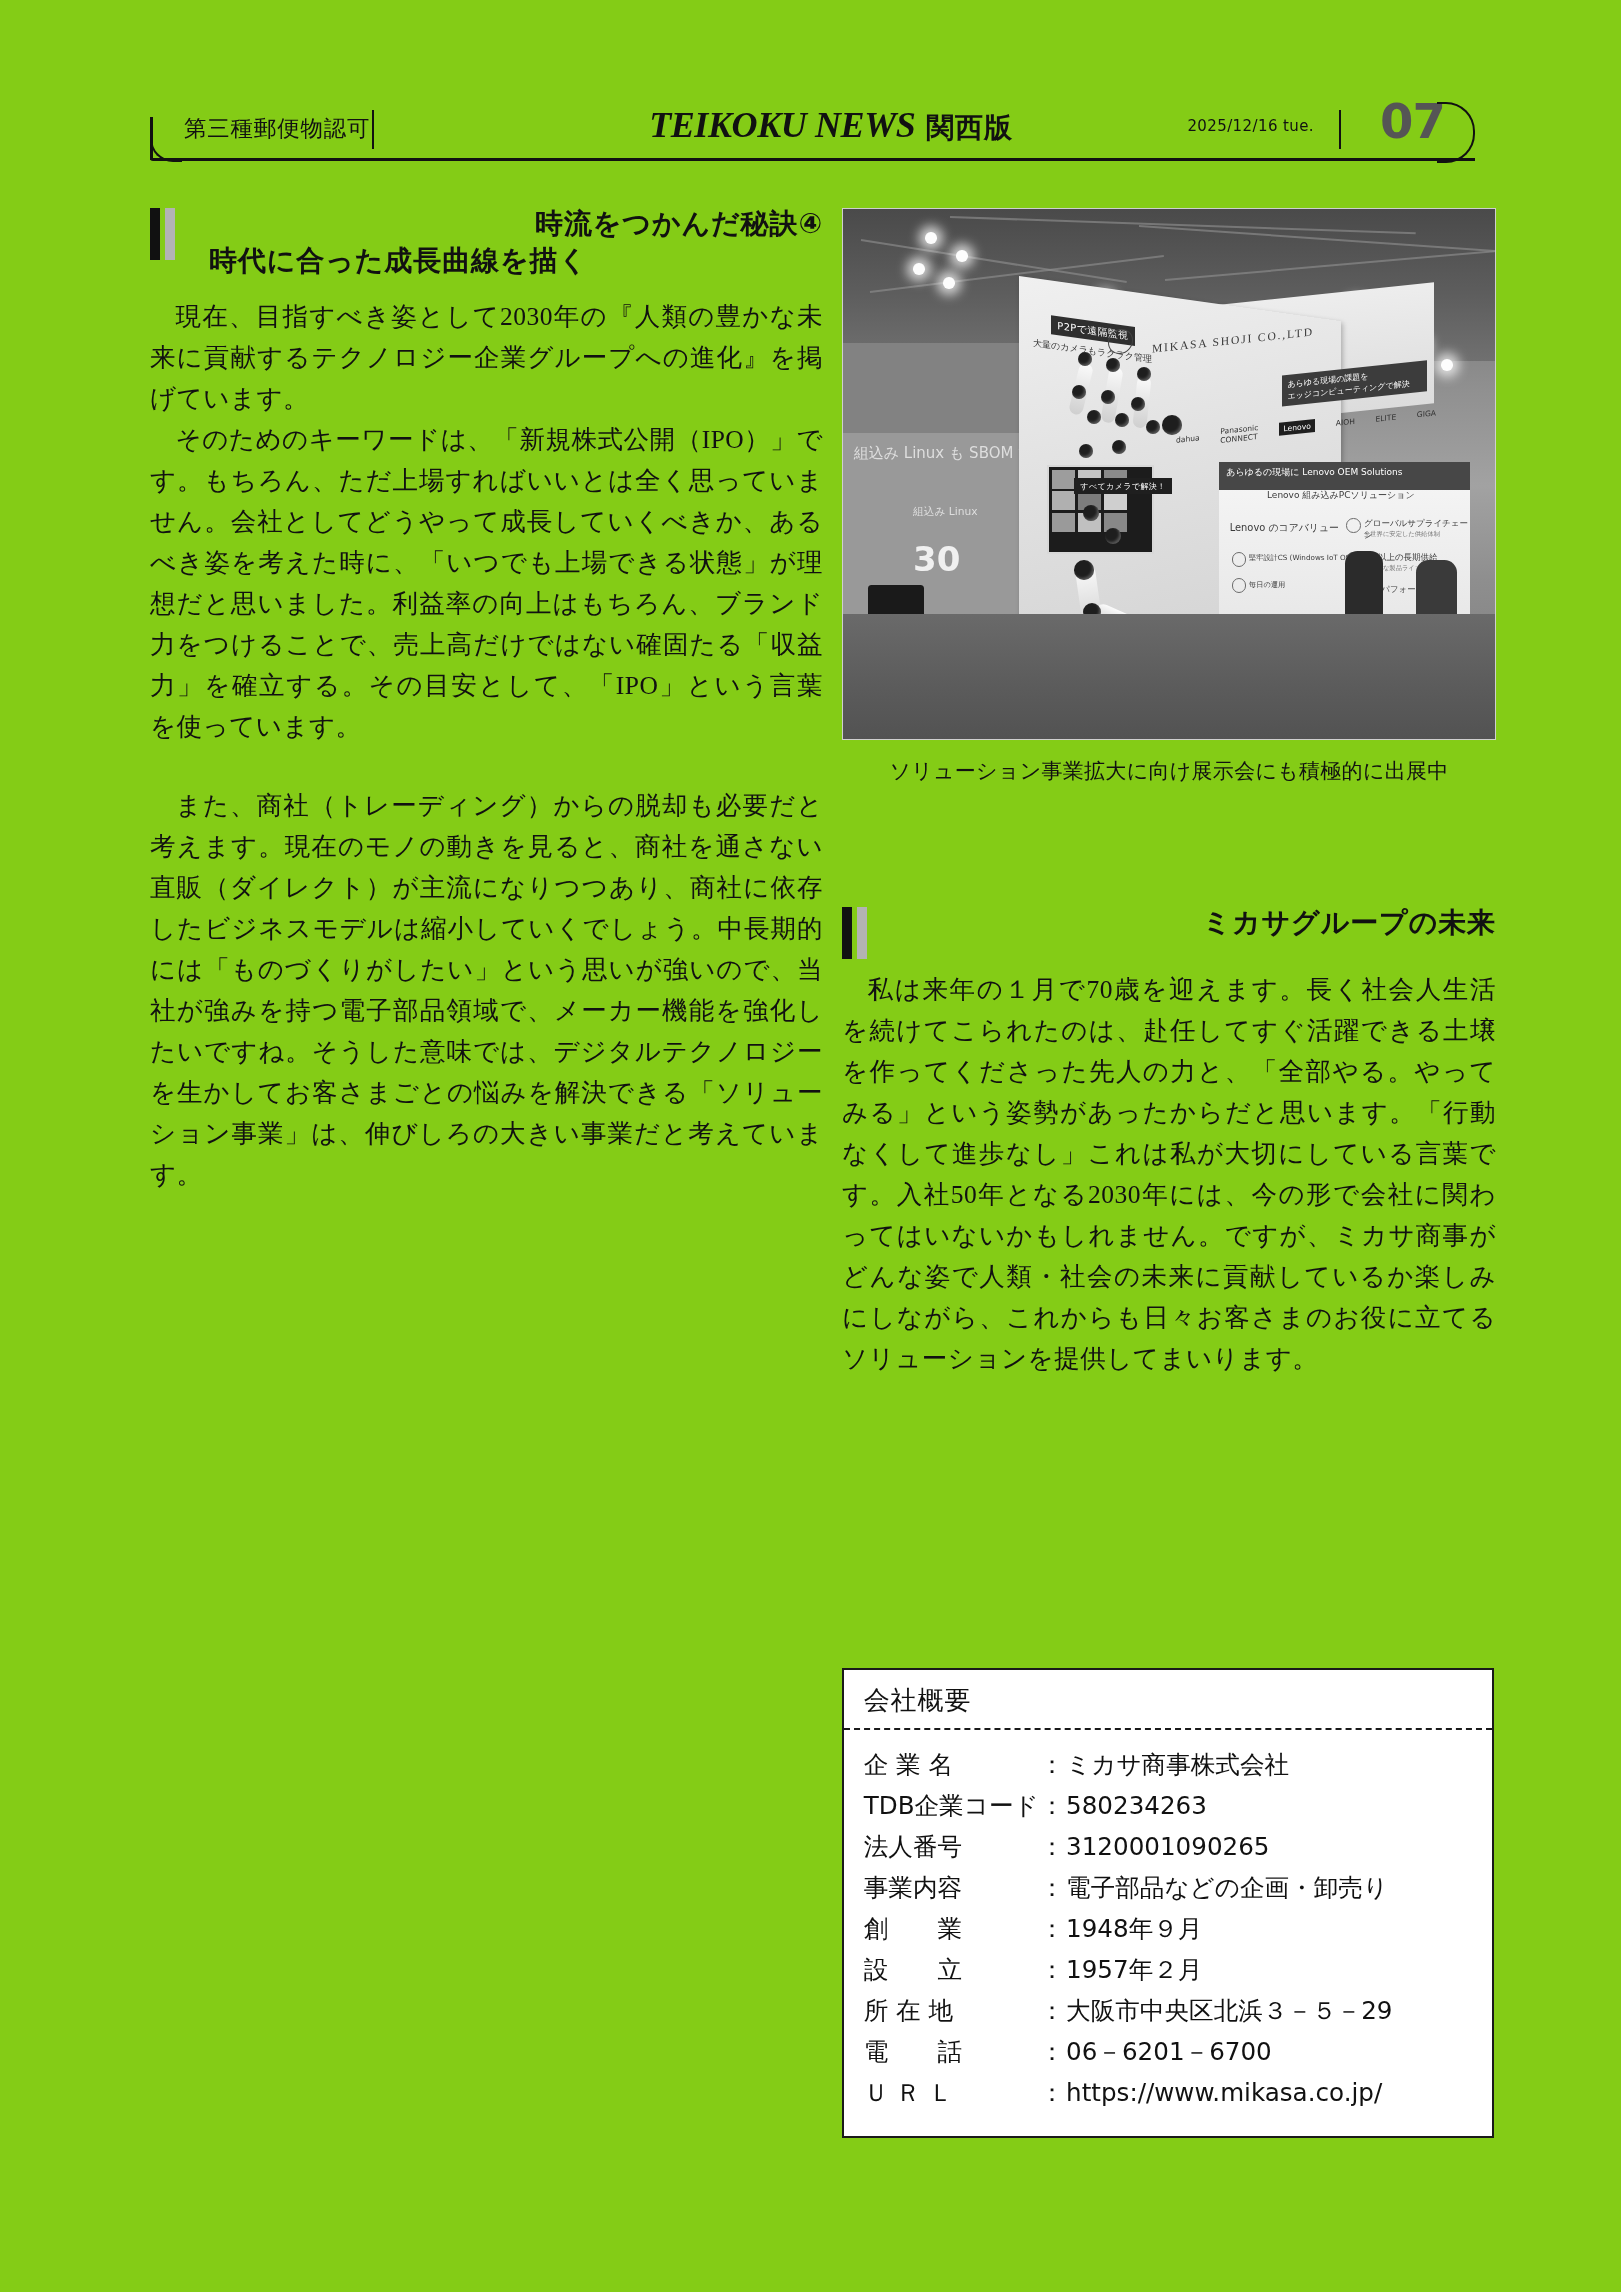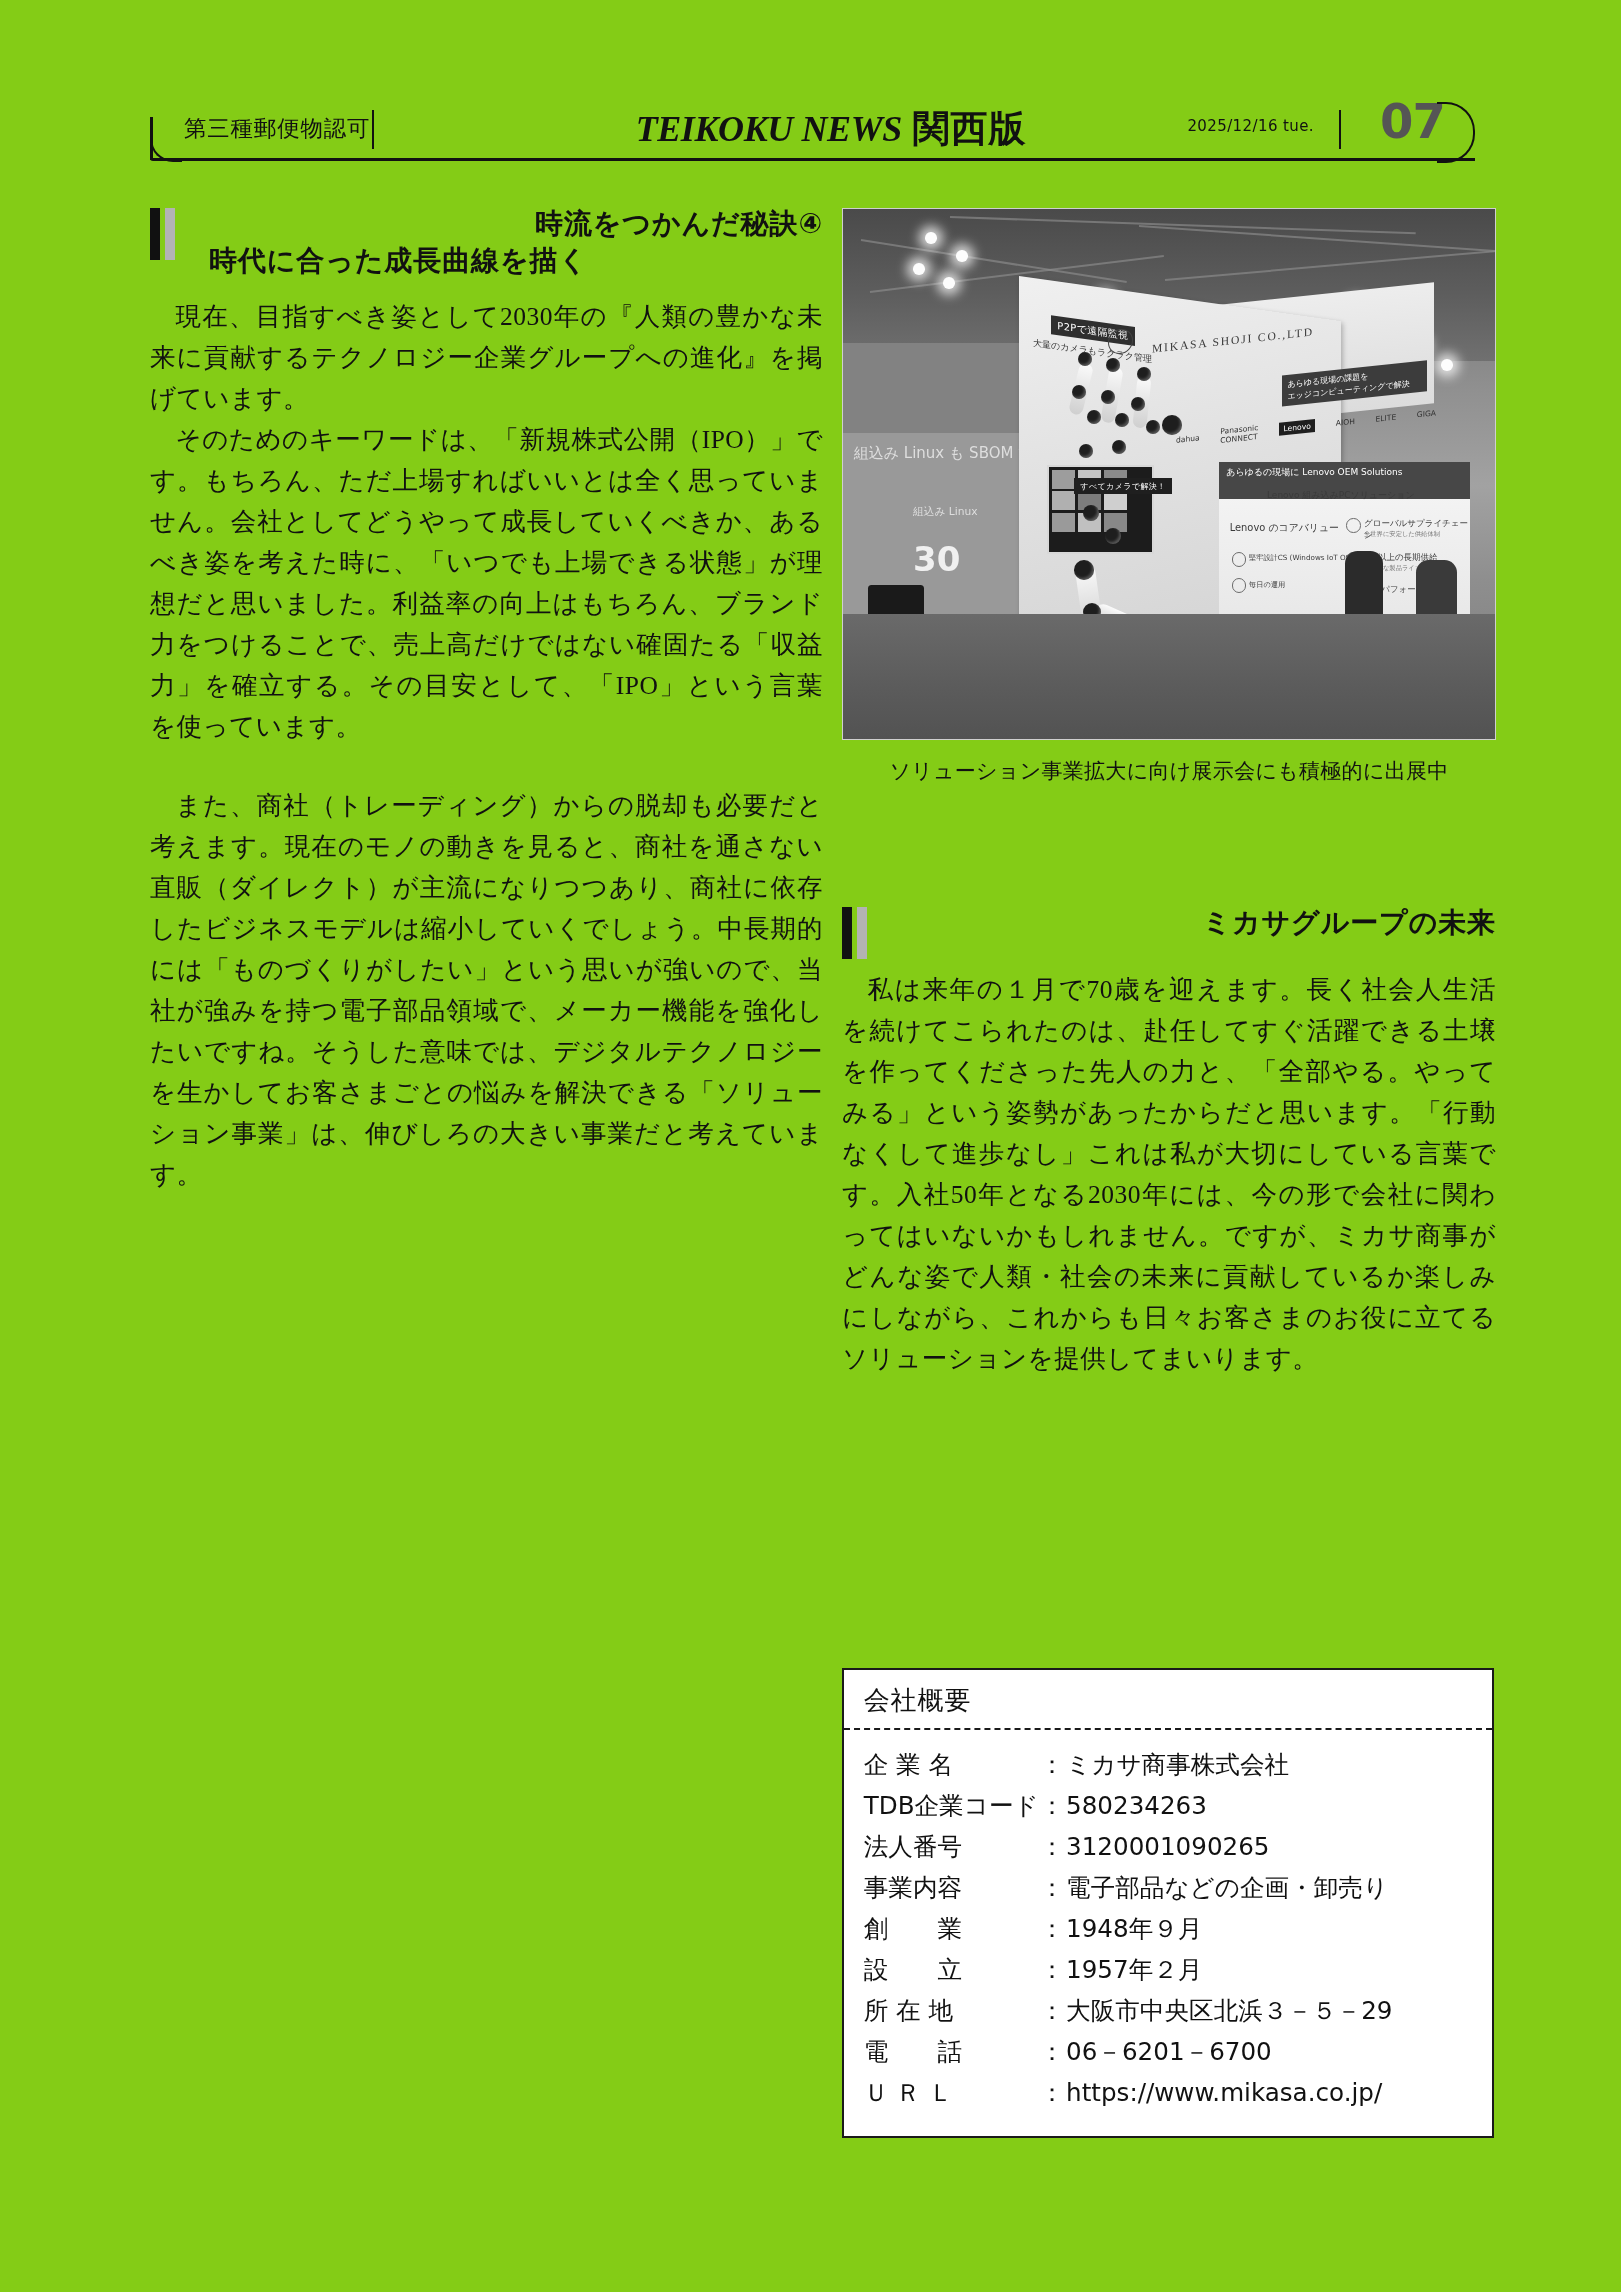--- a/index.html
+++ b/index.html
@@ -40,21 +40,21 @@
   .mast-title{
     position:absolute;left:430px;top:7.2px;width:502px;text-align:center;
     white-space:nowrap;
   }
   .mast-title .en{
     font-family:"Liberation Serif","DejaVu Serif",serif;
     font-style:italic;font-weight:700;font-size:36px;letter-spacing:-0.4px;
   }
   .mast-title .jp{
     font-family:Liberation Serif, serif;
-    font-weight:700;font-size:37px;margin-left:10.7px;letter-spacing:0.9px;
+    font-weight:700;font-size:28px;margin-left:10.7px;letter-spacing:0.9px;
   }
   .mast-date{
     position:absolute;right:161px;top:19.7px;
     font-family:"DejaVu Sans","Liberation Sans",sans-serif;
     font-size:15px;letter-spacing:0.4px;white-space:nowrap;color:#111;
   }
   .mast-date-sep{
     position:absolute;right:134px;top:12.5px;width:1.8px;height:39px;background:#111;
   }
   .pagenum{
@@ -159,21 +159,21 @@
   .arm{position:absolute;background:linear-gradient(180deg,#fbfbfb,#cfcfcf);border-radius:9px;}
   .videowall{
     position:absolute;left:204px;top:256px;width:103px;height:85px;
     background:#1c1c1c;border:2.7px solid #d8d8d8;overflow:hidden;
   }
   .vw-cell{position:absolute;background:#9d9d9d;}
   .lenovo-panel{
     position:absolute;left:376px;top:253px;width:251px;height:179px;
     background:linear-gradient(180deg,#f6f6f6,#e6e6e6);
   }
-  .lp-band{position:absolute;left:0;top:0;width:251px;height:37px;background:#474747;}
+  .lp-band{position:absolute;left:0;top:0;width:251px;height:28px;background:#474747;}
   .lp-band span{color:#fff;font-family:"DejaVu Sans",sans-serif;font-size:9px;margin-left:7.2px;line-height:19.7px;}
   .lp-row{position:absolute;font-family:"DejaVu Sans",sans-serif;font-size:8.5px;color:#3a3a3a;}
   .lp-ico{position:absolute;width:12.5px;height:12.5px;border-radius:50%;border:1.8px solid #6b6b6b;}
   .monitor{
     position:absolute;left:313px;top:407px;width:139px;height:106px;
     background:linear-gradient(180deg,#232323,#141414);border-radius:3.6px;
   }
   .monitor .brand{
     position:absolute;left:0;top:39px;width:100%;text-align:center;color:#e8e8e8;
     font-family:"DejaVu Sans",sans-serif;font-size:15px;letter-spacing:0.4px;

